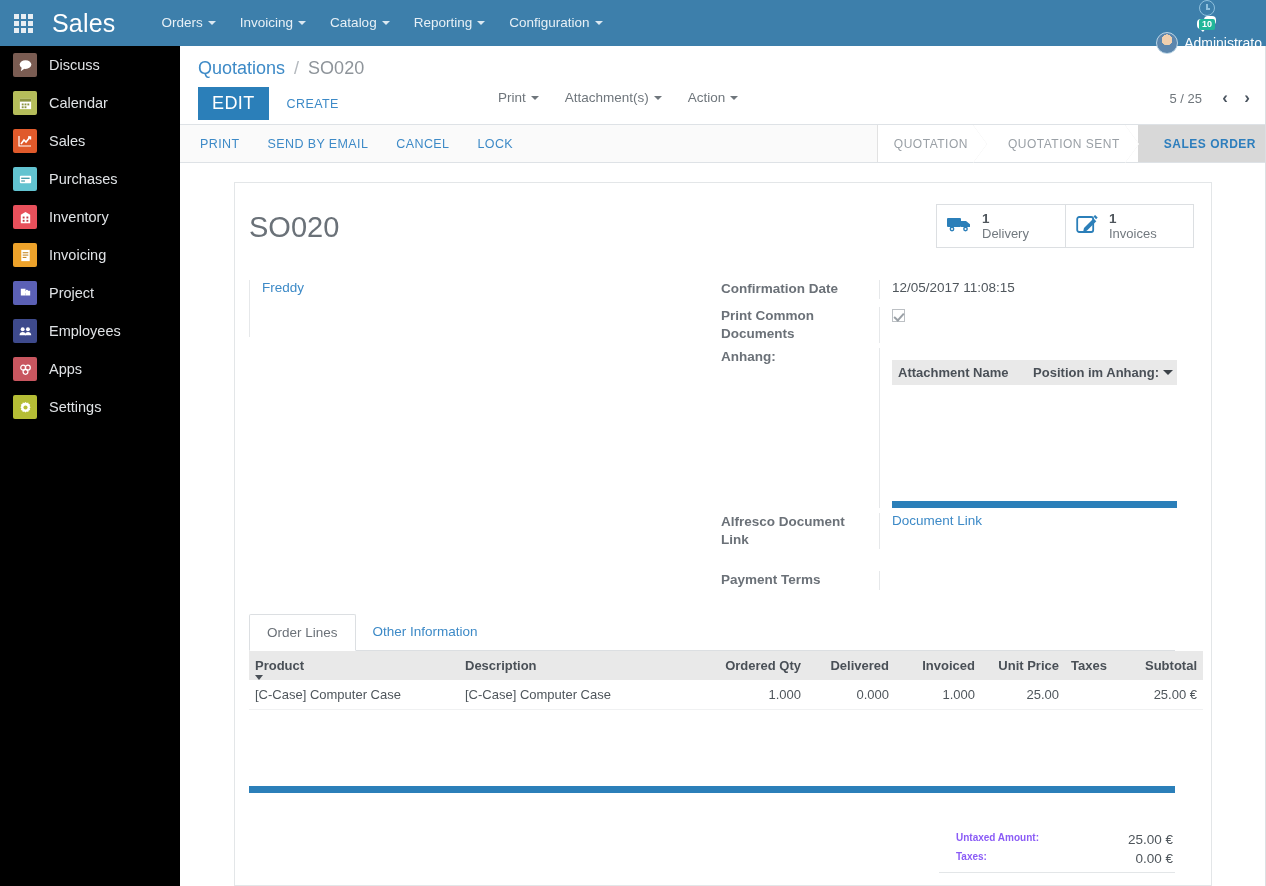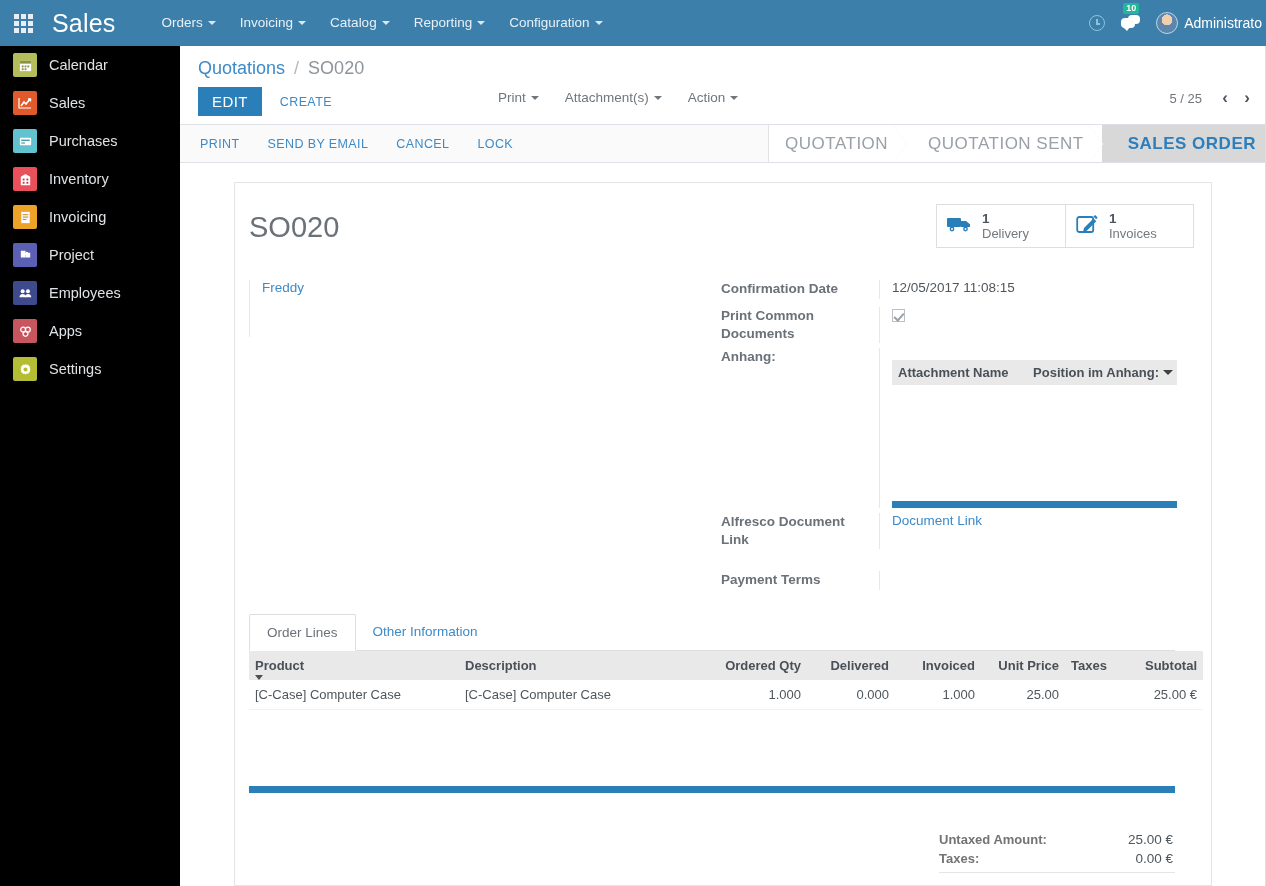--- a/index.html
+++ b/index.html
@@ -39,21 +39,21 @@
     padding: 0 12px; line-height: 46px;
     cursor: pointer; white-space: nowrap;
   }
   .nav-menu .caret {
     display: inline-block; margin-left: 5px;
     border-left: 4px solid transparent; border-right: 4px solid transparent;
     border-top: 4px solid #dbe8f1; vertical-align: middle;
   }
   .nav-right {
     position: absolute; right: 0; top: 0; height: 46px;
-    display: flex; align-items: center; padding-right: 0px;
+    display: flex; align-items: center; padding-right: 0px; flex-direction: column;
   }
   .nav-icon-btn {
     width: 34px; height: 46px; display: flex;
     align-items: center; justify-content: center;
     cursor: pointer; position: relative;
   }
   .clock-ic { width: 16px; height: 16px; border: 1.5px solid #8fc0dd; border-radius: 50%; position: relative; }
   .clock-ic:before { content:""; position:absolute; left:6px; top:3px; width:1.5px; height:5px; background:#8fc0dd; }
   .clock-ic:after  { content:""; position:absolute; left:6px; top:7px; width:4px; height:1.5px; background:#8fc0dd; }
   .msg-ic { position: relative; width: 20px; height: 16px; }
@@ -109,21 +109,21 @@
   .cp {
     background: #fff; border-bottom: 1px solid #dee2e6;
     position: relative; height: 79px;
   }
   .breadcrumb { padding: 12px 0 0 18px; font-size: 18px; }
   .bc-link { color: #3d8ac7; cursor: pointer; }
   .bc-sep { color: #b3b8bd; margin: 0 4px; }
   .bc-cur { color: #8e949a; }
   .cp-buttons { position: absolute; left: 18px; top: 41px; display: flex; align-items: center; }
   .btn-edit {
-    background: #2b7fb9; color: #fff; font-size: 15px;
+    background: #2b7fb9; color: #fff; font-size: 18px;
     padding: 6px 14px; letter-spacing: .4px; cursor: pointer;
   }
   .btn-create {
     color: #3d8ac7; font-size: 12.5px; padding: 6px 10px;
     letter-spacing: .4px; cursor: pointer; margin-left: 8px;
   }
   .cp-dropdowns { position: absolute; left: 318px; top: 44px; display: flex; align-items: center; }
   .cp-dd { color: #6f767c; font-size: 13.5px; margin-right: 26px; cursor: pointer; }
   .cp-dd .caret {
     display: inline-block; margin-left: 5px;
@@ -151,21 +151,21 @@
     padding: 0 14px; cursor: pointer; white-space: nowrap;
   }
   .sb-btn:first-child { padding-left: 20px; }
   .statuses {
     position: absolute; right: 0; top: 0; height: 37px;
     display: flex; align-items: stretch;
     border-left: 1px solid #e2e2e2;
   }
   .stat {
     display: flex; align-items: center; padding: 0 18px 0 22px;
-    font-size: 17px; letter-spacing: .5px; color: #9aa0a6;
+    font-size: 12px; letter-spacing: .5px; color: #9aa0a6;
     background: #fff; position: relative; cursor: pointer; text-align: right;
   }
   .stat:first-child { padding-left: 16px; }
   .stat:after {
     content: ""; position: absolute; right: -1px; top: 0;
     width: 0; height: 0; z-index: 2;
     border-top: 19px solid transparent; border-bottom: 19px solid transparent;
     border-left: 14px solid #fff;
   }
   .stat:before {
@@ -281,21 +281,21 @@
     position: absolute; left: 6px; bottom: 0px;
     border-left: 4px solid transparent; border-right: 4px solid transparent;
     border-top: 5px solid #4a5057;
   }
   .lines-spacer { height: 76px; }
   .lines-blue { height: 7px; background: #2b7fb9; margin-top: 0; }
 
   .totals { display: flex; justify-content: flex-end; margin-top: 37px; }
   .totals-box { width: 236px; }
   .tot-row { display: flex; justify-content: space-between; padding: 2px 2px 2px 0; }
-  .tot-lbl { font-size: 13px; font-weight: bold; color: #737373; }
+  .tot-lbl { font-size: 10px; font-weight: bold; color: #8b5cf6; margin-left: 17px; }
   .tot-val { font-size: 13.5px; color: #4f565c; }
   .tot-sep { border-top: 1px solid #e3e6e8; margin-top: 4px; }
 
   .right-edge {
     position: absolute; right: 0; top: 46px;
     width: 1px; height: 840px; background: #dcdfe2;
   }
 </style>
 </head>
 <body>
@@ -334,20 +334,29 @@
       <span class="msg-badge">10</span>
     </div>
     <div class="user-box">
       <span class="avatar"></span>
       <span class="user-name">Administrato</span>
     </div>
   </div>
 </div>
 
 <div class="sidebar">
+  <div class="side-item">
+    <span class="side-ic" style="background:#7a5c52;">
+      <svg width="15" height="15" viewBox="0 0 16 16">
+          <ellipse cx="8" cy="7" rx="6.2" ry="4.6" fill="#fff"></ellipse>
+          <path d="M4 10 L3 14 L7.5 11 Z" fill="#fff"></path>
+        </svg>
+    </span>
+    <span class="side-label">Discuss</span>
+  </div>
   <div class="side-item">
     <span class="side-ic" style="background:#b5bd5a;">
       <svg width="15" height="15" viewBox="0 0 16 16">
           <rect x="2" y="3" width="12" height="11" fill="#fff"></rect>
           <rect x="2" y="3" width="12" height="3" fill="#8c9440"></rect>
           <rect x="4" y="8" width="2" height="2" fill="#8c9440"></rect>
           <rect x="7" y="8" width="2" height="2" fill="#8c9440"></rect>
           <rect x="10" y="8" width="2" height="2" fill="#8c9440"></rect>
           <rect x="4" y="11" width="2" height="2" fill="#8c9440"></rect>
           <rect x="7" y="11" width="2" height="2" fill="#8c9440"></rect>

